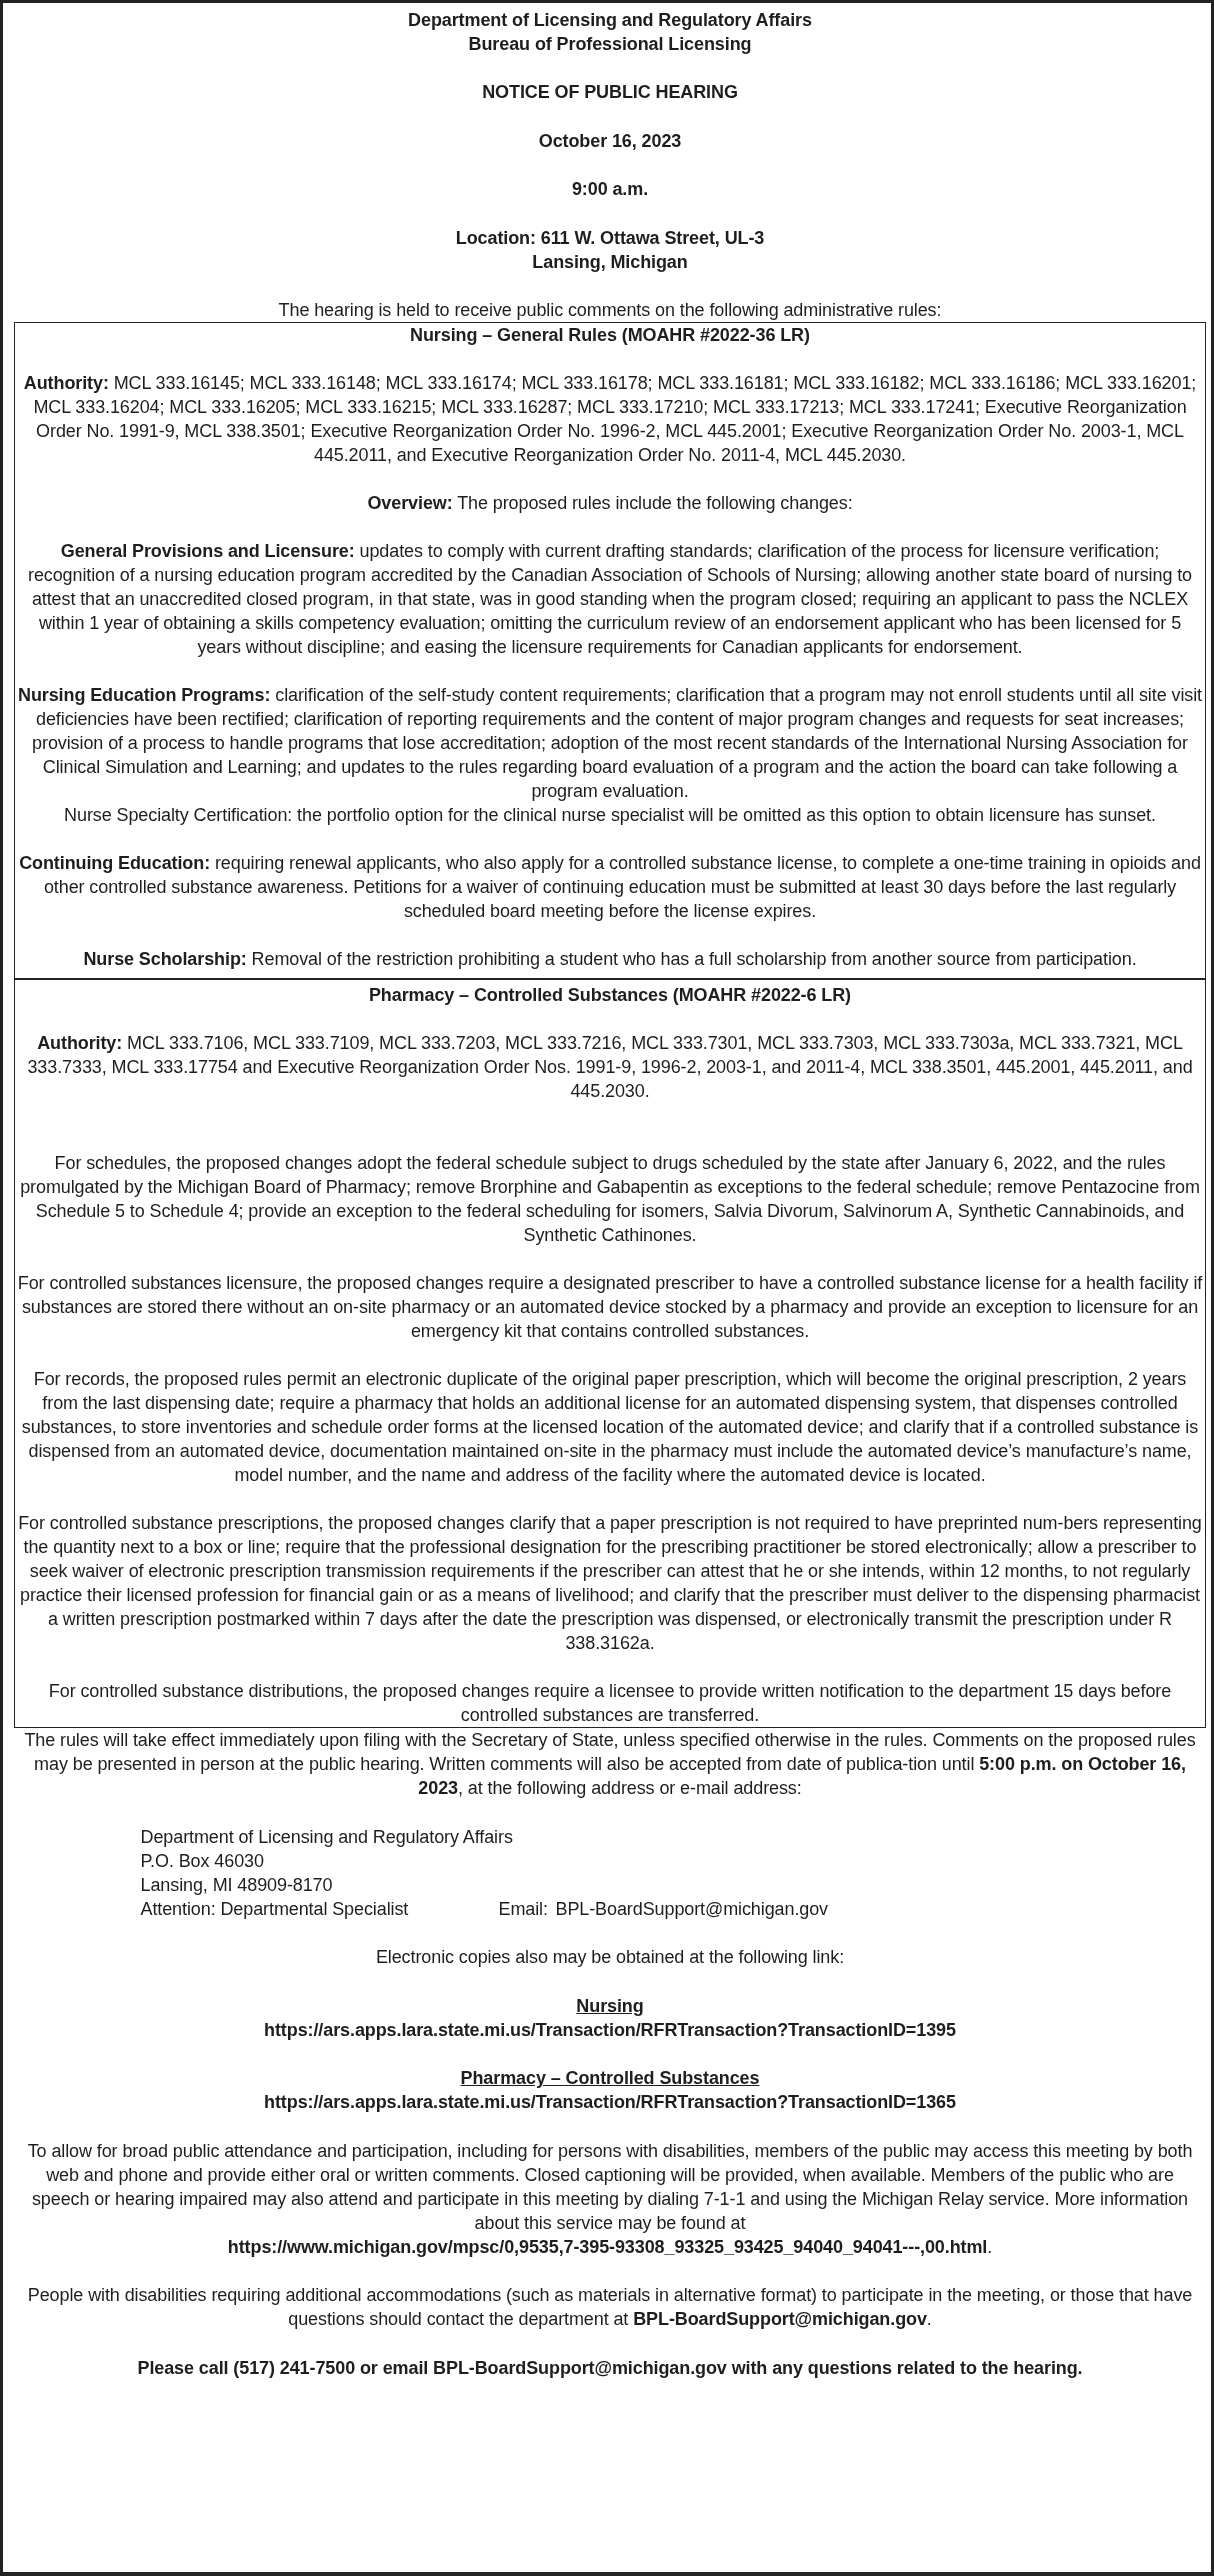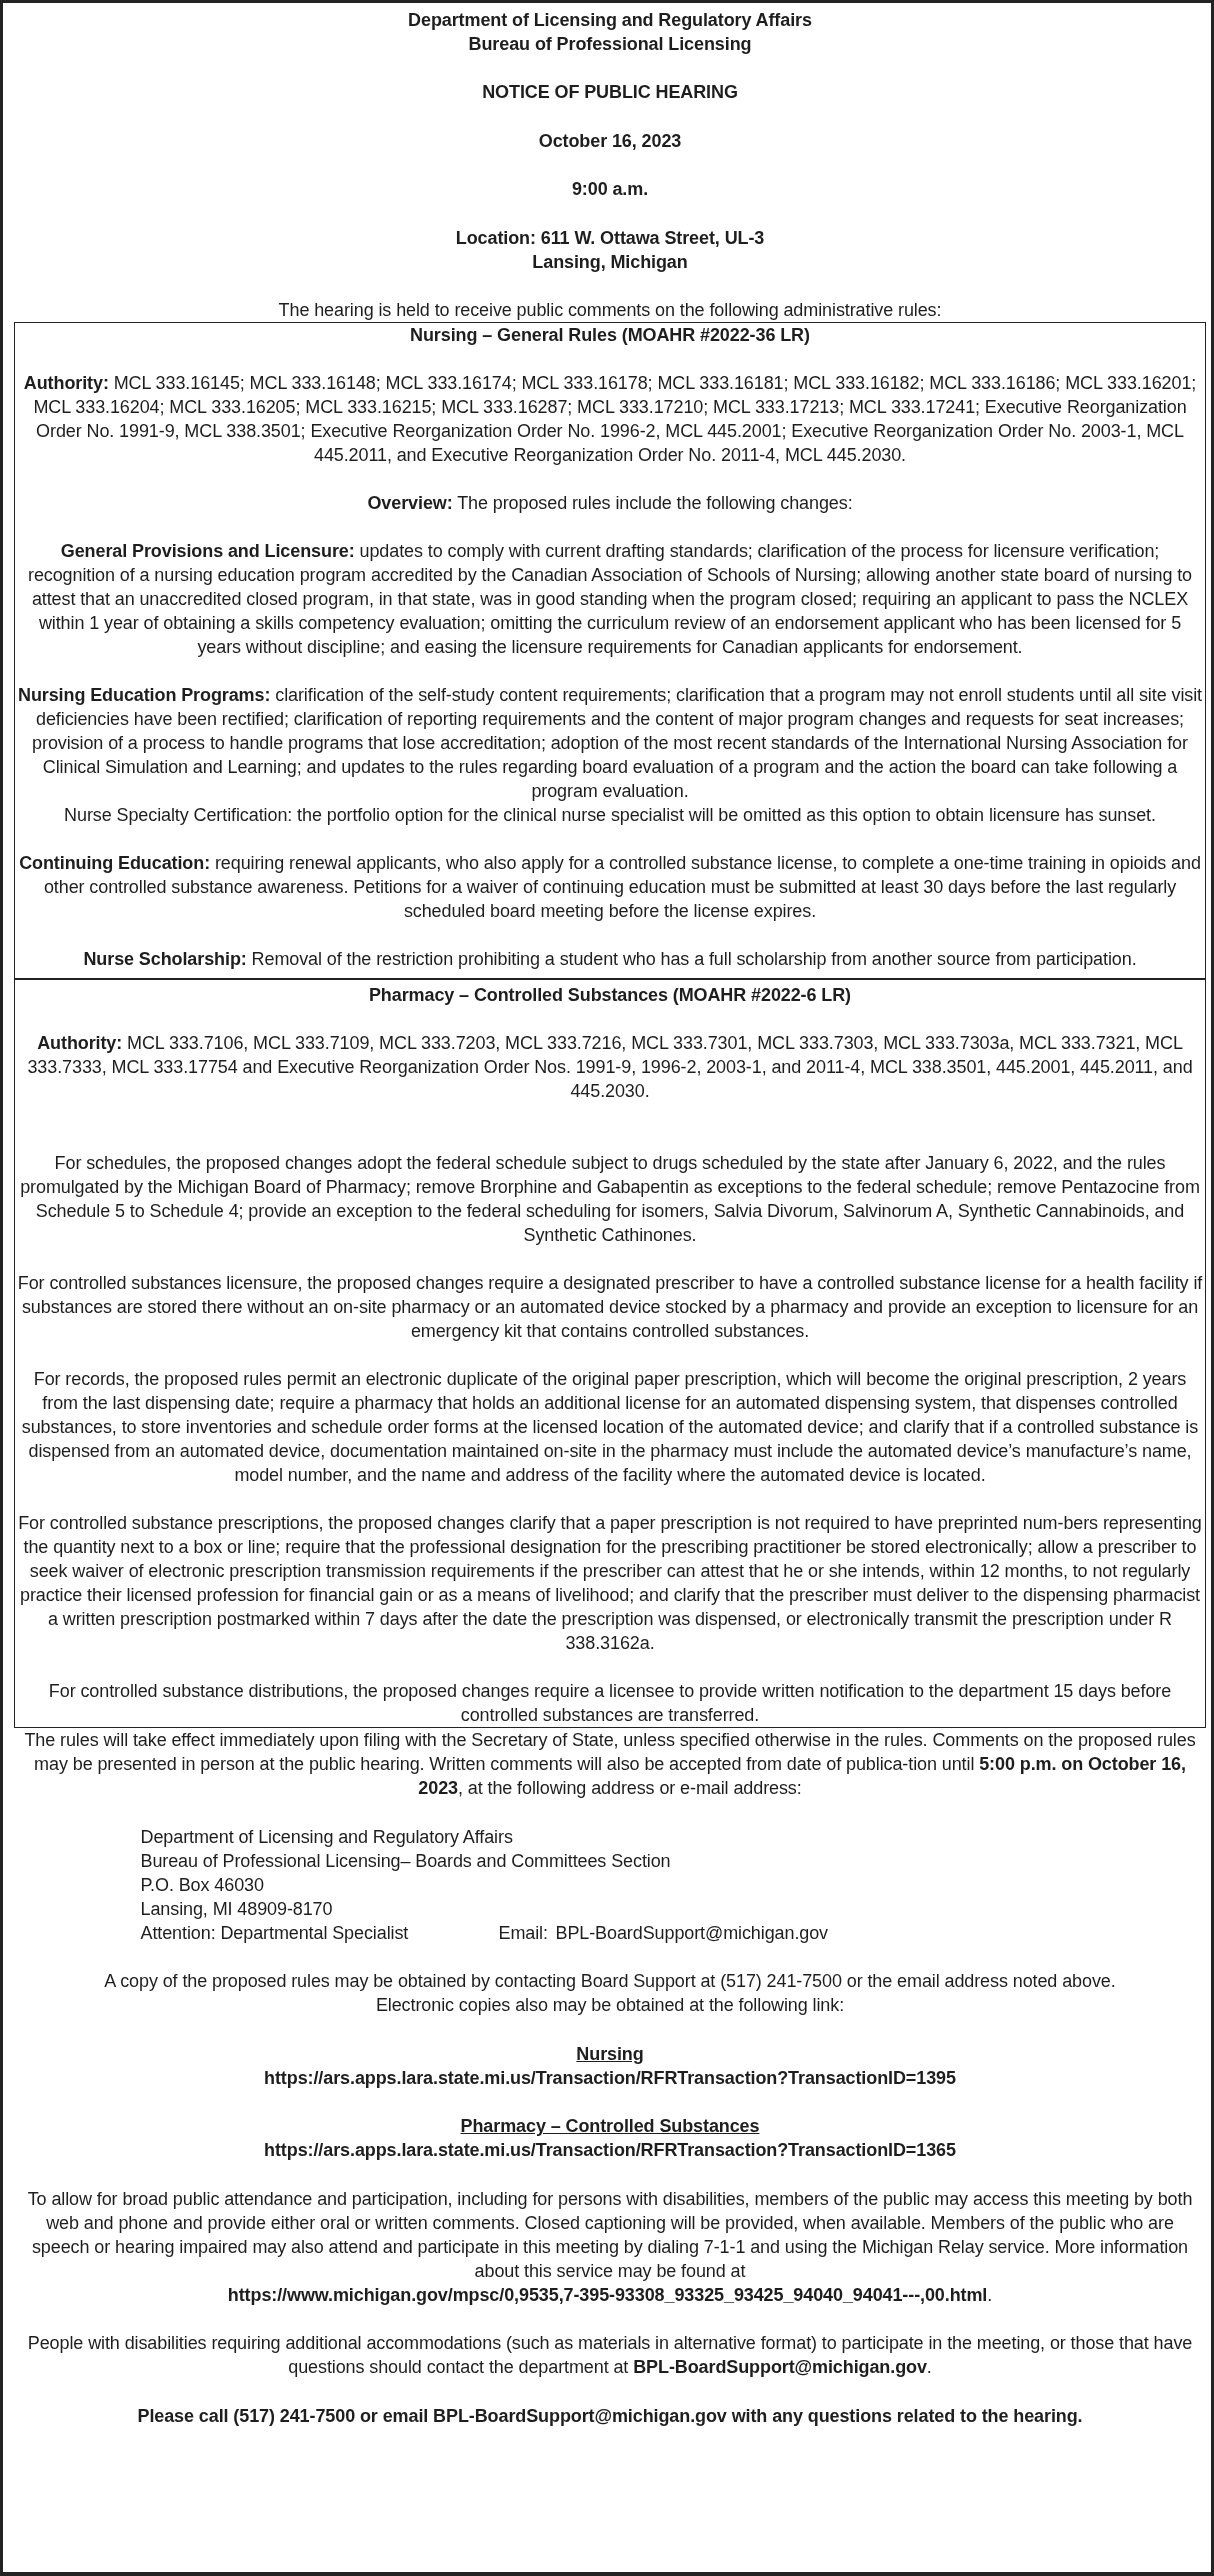--- a/index.html
+++ b/index.html
@@ -99,30 +99,28 @@
       <div class="gap-s"></div>
       <p>For controlled substance distributions, the proposed changes require a licensee to provide written notification to the department 15 days before controlled substances are transferred.</p>
     </div>
   </div>
 
   <p><span>The rules will take effect immediately upon filing with the Secretary of State, unless specified otherwise in the rules. Comments on the proposed rules may be presented in person at the public hearing. Written comments will also be accepted from date of publica-tion until </span><span class="bold">5:00 p.m. on October 16, 2023</span><span>, at the following address or e-mail address:</span></p>
   <div class="gap"></div>
 
   <div class="address">
     <div>Department of Licensing and Regulatory Affairs</div>
-    <div>Bureau of Professional Licensing– Boards and Committees Section</div>
     <div>P.O. Box 46030</div>
     <div>Lansing, MI 48909-8170</div>
     <div class="email-row">
       <span class="attn">Attention: Departmental Specialist</span><span class="email-lbl">Email:</span><span>BPL-BoardSupport@michigan.gov</span>
     </div>
   </div>
   <div class="gap"></div>
 
-  <p>A copy of the proposed rules may be obtained by contacting Board Support at (517) 241-7500 or the email address noted above.</p>
   <p>Electronic copies also may be obtained at the following link:</p>
   <div class="gap"></div>
 
   <div class="center">
     <div class="link-title">Nursing</div>
     <div><a class="link">https://ars.apps.lara.state.mi.us/Transaction/RFRTransaction?TransactionID=1395</a></div>
     <div class="gap"></div>
     <div class="link-title">Pharmacy – Controlled Substances</div>
     <div><a class="link">https://ars.apps.lara.state.mi.us/Transaction/RFRTransaction?TransactionID=1365</a></div>
   </div>

